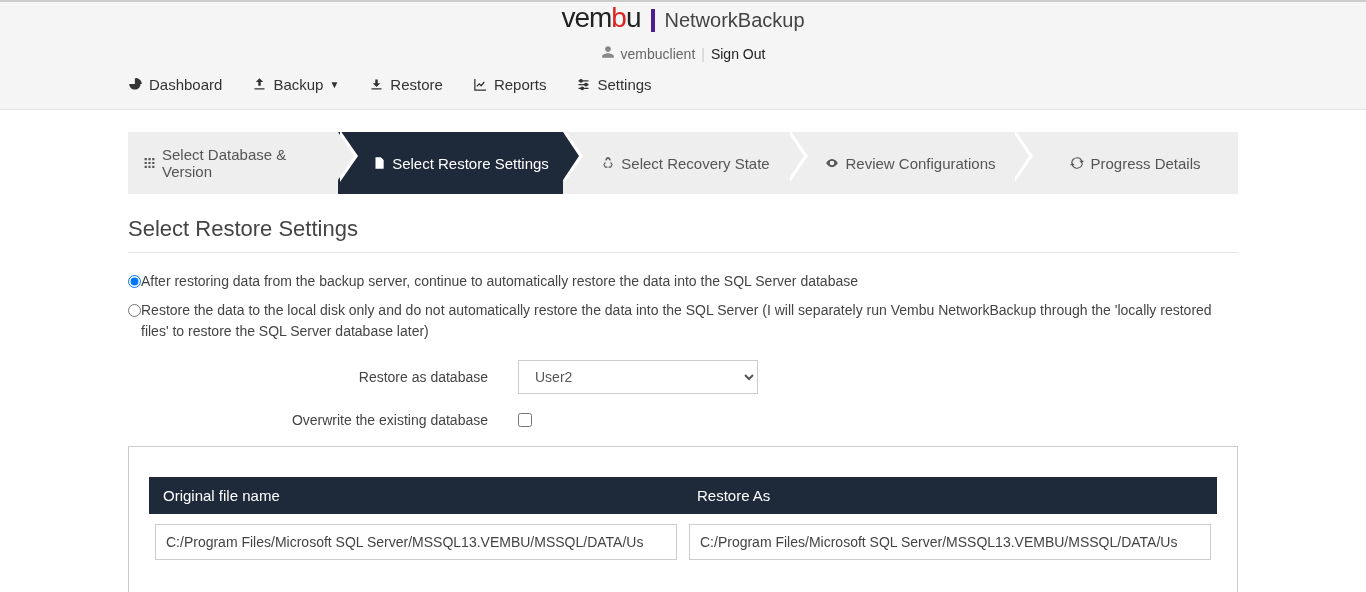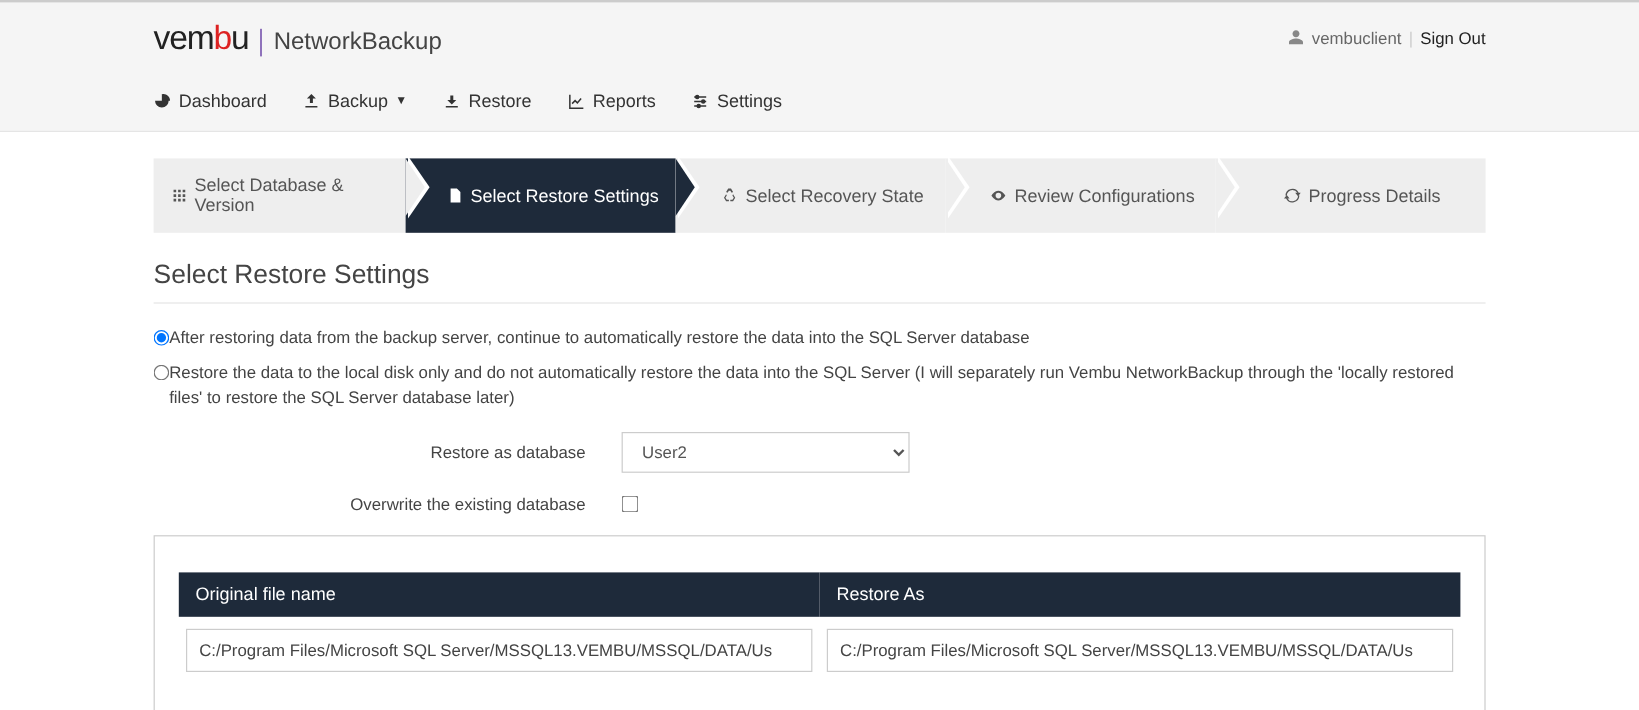--- a/index.html
+++ b/index.html
@@ -1,23 +1,23 @@
 <!DOCTYPE html>
 <html><head>
 <meta charset="utf-8">
 <style>
 * { margin: 0; padding: 0; box-sizing: border-box; }
 body { font-family: "Segoe UI", Tahoma, sans-serif; font-size: 14px; color: #444; background: #fff; }
 .topbar { border-top: 2px solid #ccc; border-bottom: 1px solid #e5e5e5; background: #f5f5f5; }
 .container { max-width: 1140px; margin: 0 auto; padding: 0 15px; }
-.header-row { display: flex; justify-content: space-between; align-items: center; height: 60px; }
+.header-row { display: flex; justify-content: space-between; align-items: center; height: 60px; flex-direction: column; }
 .logo-area { display: flex; align-items: baseline; gap: 8px; }
 .logo { font-size: 28px; font-weight: 400; color: #222; letter-spacing: -1px; }
 .logo .b { color: #d22; }
-.logo-sub { font-size: 20px; color: #444; border-left: 1px solid #4c1d95; padding-left: 10px; margin-left: 2px; }
+.logo-sub { font-size: 20px; color: #444; border-left: 4px solid #4c1d95; padding-left: 10px; margin-left: 2px; }
 .user-area { display: flex; align-items: center; gap: 6px; font-size: 14px; color: #666; }
 .user-area .signout { color: #222; cursor: pointer; }
 .divider-v { color: #ccc; }
 .nav { display: flex; gap: 30px; padding: 14px 0 16px; }
 .nav-item { display: flex; align-items: center; gap: 6px; color: #333; cursor: pointer; font-size: 15px; }
 .nav-item .caret { font-size: 10px; }
 .steps { display: flex; margin: 22px 0; }
 .step { flex: 1; background: #eee; color: #555; padding: 14px 10px 14px 30px; position: relative; display: flex; align-items: center; justify-content: center; gap: 6px; font-size: 15px; cursor: pointer; }
 .step:first-child { padding-left: 15px; }
 .step::after { content: ""; position: absolute; right: -16px; top: 0; width: 0; height: 0; border-top: 24px solid transparent; border-bottom: 24px solid transparent; border-left: 16px solid #eee; z-index: 2; }

